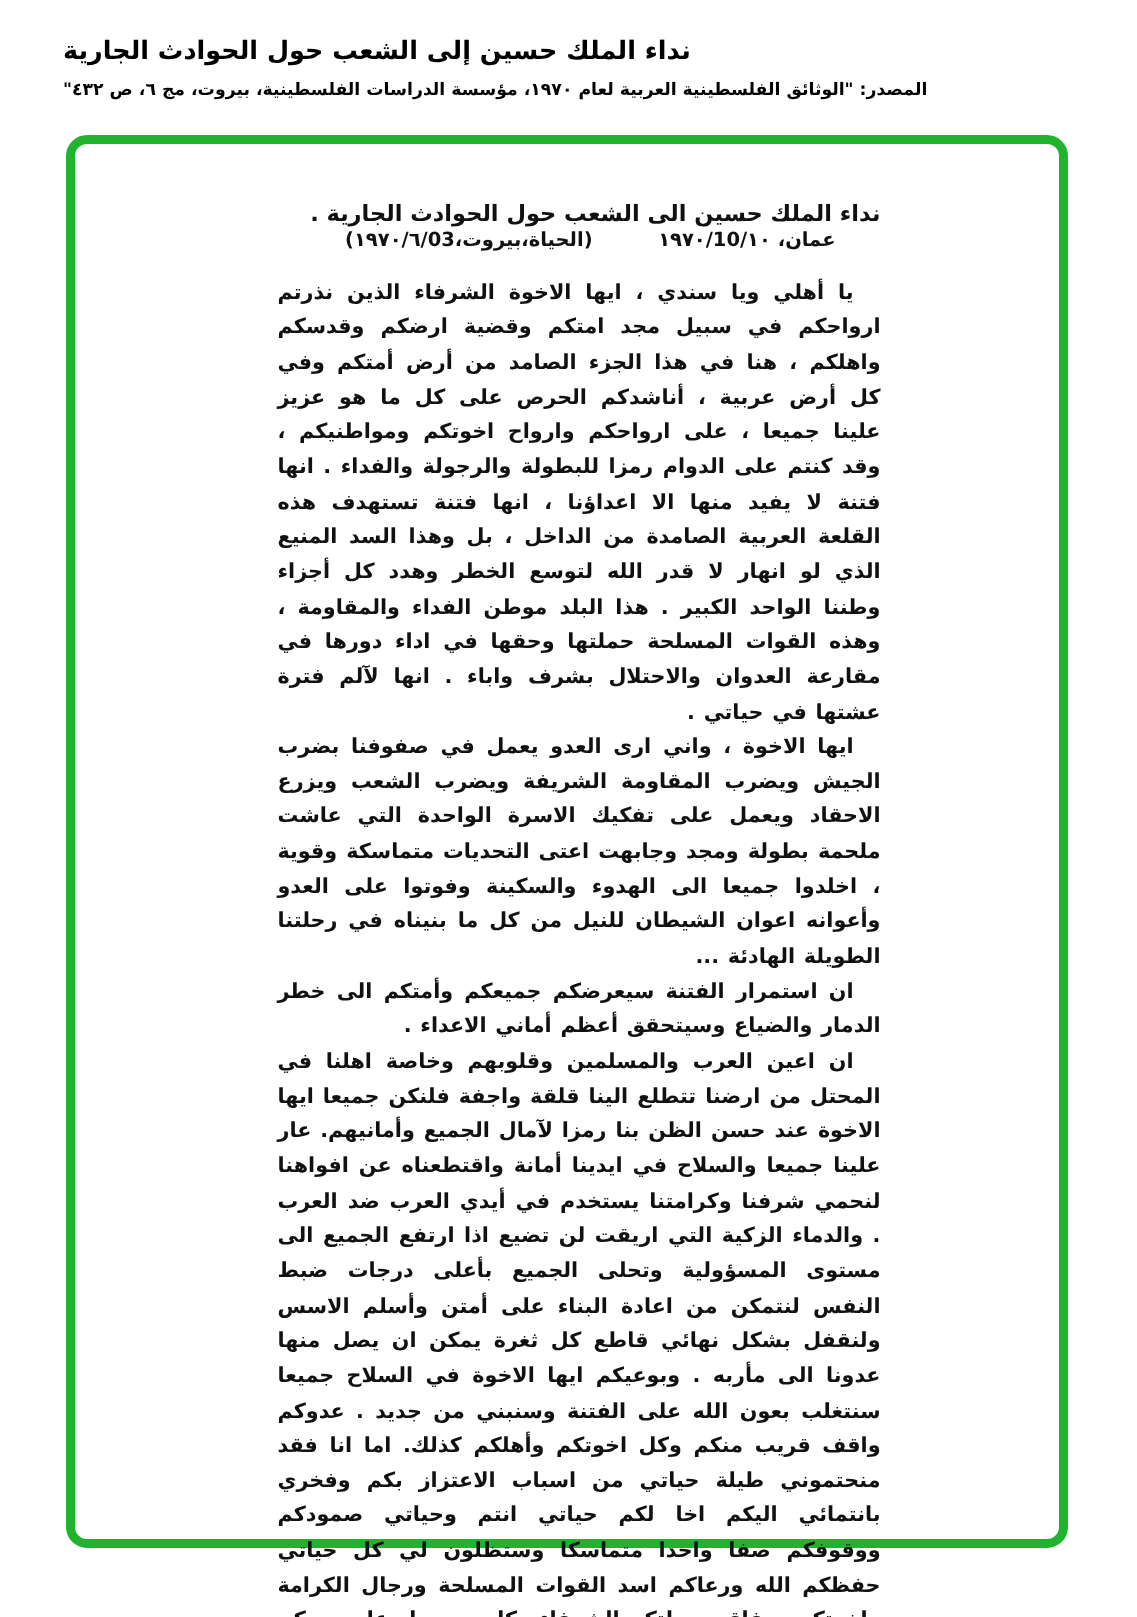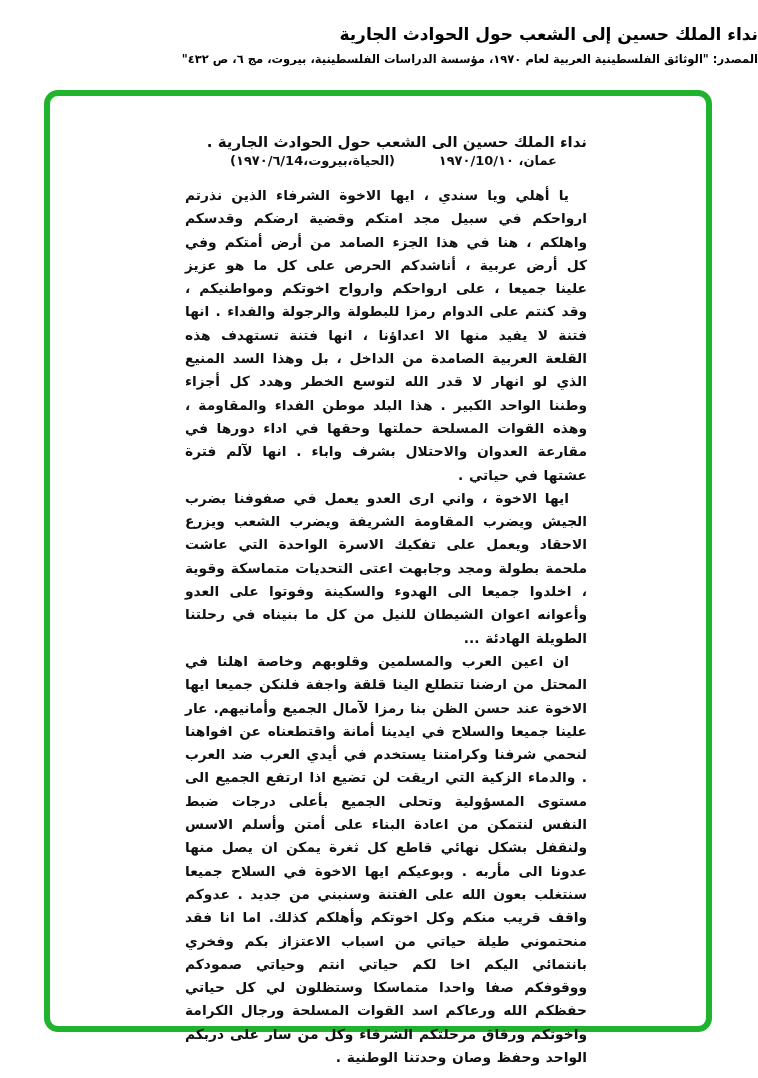--- a/index.html
+++ b/index.html
@@ -5,21 +5,21 @@
   html,body{margin:0;padding:0;background:#ffffff;}
   .page{
     position:relative;
     width:758px;height:1078px;
     background:#ffffff;
     font-family:"DejaVu Sans", sans-serif;
     overflow:hidden;
   }
   .header{
     position:absolute;top:24px;left:0;right:0;
-    text-align:right;direction:rtl;color:#000;padding-left:42px;
+    text-align:left;direction:rtl;color:#000;padding-left:42px;
   }
   .page-title{
     font-size:17px;font-weight:700;letter-spacing:0;
     margin:0 0 8px 0;
   }
   .source-line{
     font-size:11.5px;font-weight:700;margin:0;
   }
   .frame{
     position:absolute;
@@ -68,25 +68,26 @@
     <p class="source-line">المصدر: "الوثائق الفلسطينية العربية لعام ١٩٧٠، مؤسسة الدراسات الفلسطينية، بيروت، مج ٦، ص ٤٣٢"</p>
   </div>
 
   <div class="frame" style="border-color: rgb(31, 179, 46);">
     <div class="doc-column">
 
       <h2 class="doc-title">نداء الملك حسين الى الشعب حول الحوادث الجارية .</h2>
 
       <div class="dateline">
         <span>عمان، ١٩٧٠/10/١٠</span>
-        <span>(الحياة،بيروت،١٩٧٠/٦/14)</span>
+        <span>(الحياة،بيروت،١٩٧٠/٦/03)</span>
       </div>
 
       <div class="doc-body">
         <p>يا أهلي ويا سندي ، ايها الاخوة الشرفاء الذين نذرتم ارواحكم في سبيل مجد امتكم وقضية ارضكم وقدسكم واهلكم ، هنا في هذا الجزء الصامد من أرض أمتكم وفي كل أرض عربية ، أناشدكم الحرص على كل ما هو عزيز علينا جميعا ، على ارواحكم وارواح اخوتكم ومواطنيكم ، وقد كنتم على الدوام رمزا للبطولة والرجولة والفداء . انها فتنة لا يفيد منها الا اعداؤنا ، انها فتنة تستهدف هذه القلعة العربية الصامدة من الداخل ، بل وهذا السد المنيع الذي لو انهار لا قدر الله لتوسع الخطر وهدد كل أجزاء وطننا الواحد الكبير . هذا البلد موطن الفداء والمقاومة ، وهذه القوات المسلحة حملتها وحقها في اداء دورها في مقارعة العدوان والاحتلال بشرف واباء . انها لآلم فترة عشتها في حياتي .</p>
         <p>ايها الاخوة ، واني ارى العدو يعمل في صفوفنا بضرب الجيش ويضرب المقاومة الشريفة ويضرب الشعب ويزرع الاحقاد ويعمل على تفكيك الاسرة الواحدة التي عاشت ملحمة بطولة ومجد وجابهت اعتى التحديات متماسكة وقوية ، اخلدوا جميعا الى الهدوء والسكينة وفوتوا على العدو وأعوانه اعوان الشيطان للنيل من كل ما بنيناه في رحلتنا الطويلة الهادئة ...</p>
+        <p>ان استمرار الفتنة سيعرضكم جميعكم وأمتكم الى خطر الدمار والضياع وسيتحقق أعظم أماني الاعداء .</p>
         <p>ان اعين العرب والمسلمين وقلوبهم وخاصة اهلنا في المحتل من ارضنا تتطلع الينا قلقة واجفة فلنكن جميعا ايها الاخوة عند حسن الظن بنا رمزا لآمال الجميع وأمانيهم. عار علينا جميعا والسلاح في ايدينا أمانة واقتطعناه عن افواهنا لنحمي شرفنا وكرامتنا يستخدم في أيدي العرب ضد العرب . والدماء الزكية التي اريقت لن تضيع اذا ارتفع الجميع الى مستوى المسؤولية وتحلى الجميع بأعلى درجات ضبط النفس لنتمكن من اعادة البناء على أمتن وأسلم الاسس ولنقفل بشكل نهائي قاطع كل ثغرة يمكن ان يصل منها عدونا الى مأربه . وبوعيكم ايها الاخوة في السلاح جميعا سنتغلب بعون الله على الفتنة وسنبني من جديد . عدوكم واقف قريب منكم وكل اخوتكم وأهلكم كذلك. اما انا فقد منحتموني طيلة حياتي من اسباب الاعتزاز بكم وفخري بانتمائي اليكم اخا لكم حياتي انتم وحياتي صمودكم ووقوفكم صفا واحدا متماسكا وستظلون لي كل حياتي حفظكم الله ورعاكم اسد القوات المسلحة ورجال الكرامة واخوتكم ورفاق مرحلتكم الشرفاء وكل من سار على دربكم الواحد وحفظ وصان وحدتنا الوطنية .</p>
       </div>
 
     </div>
   </div>
 
 </div>
 
 </body></html>

